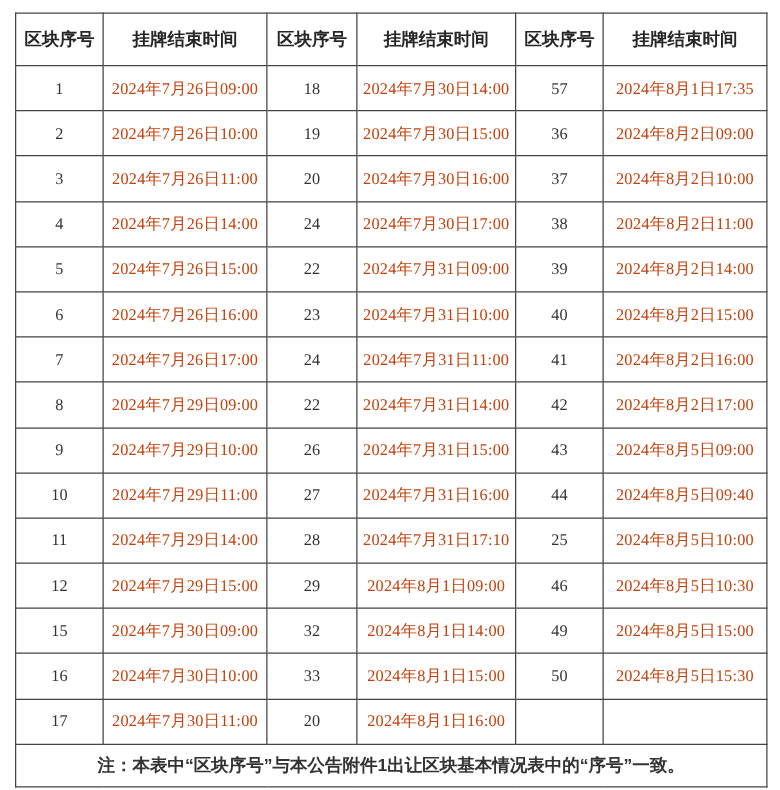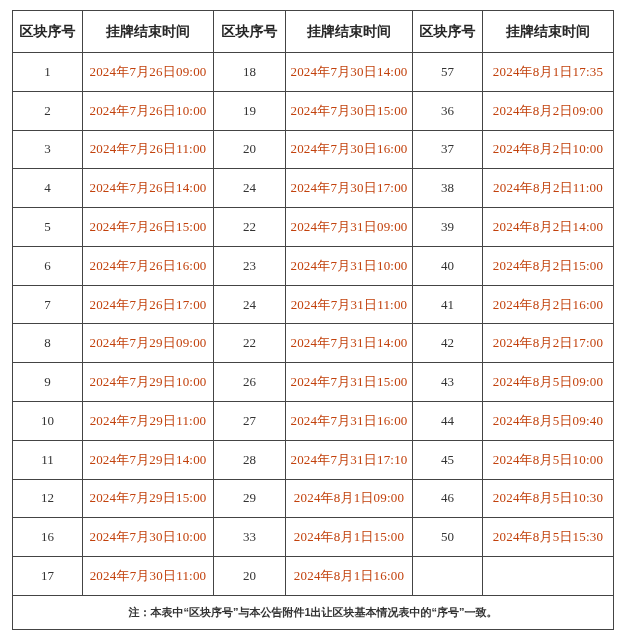--- a/index.html
+++ b/index.html
@@ -52,21 +52,21 @@
     font-size: 13px;
     color: #c2410c;
     letter-spacing: 0.2px;
   }
   td.note-cell {
     height: 33px;
     text-align: left;
     padding-left: 9px;
     font-family: "Liberation Sans", "DejaVu Sans", sans-serif;
     font-weight: bold;
-    font-size: 11px;
+    font-size: 14px;
     color: #333333;
     white-space: nowrap;
   }
 </style>
 </head>
 <body>
 
 <div class="sheet">
   <table class="block-table">
     <colgroup>
@@ -167,30 +167,38 @@
           <td class="no-cell">27</td>
           <td class="time-cell">2024年7月31日16:00</td>
           <td class="no-cell">44</td>
           <td class="time-cell">2024年8月5日09:40</td>
         </tr>
         <tr>
           <td class="no-cell">11</td>
           <td class="time-cell">2024年7月29日14:00</td>
           <td class="no-cell">28</td>
           <td class="time-cell">2024年7月31日17:10</td>
-          <td class="no-cell">45</td>
+          <td class="no-cell">25</td>
           <td class="time-cell">2024年8月5日10:00</td>
         </tr>
         <tr>
           <td class="no-cell">12</td>
           <td class="time-cell">2024年7月29日15:00</td>
           <td class="no-cell">29</td>
           <td class="time-cell">2024年8月1日09:00</td>
           <td class="no-cell">46</td>
           <td class="time-cell">2024年8月5日10:30</td>
+        </tr>
+        <tr>
+          <td class="no-cell">15</td>
+          <td class="time-cell">2024年7月30日09:00</td>
+          <td class="no-cell">32</td>
+          <td class="time-cell">2024年8月1日14:00</td>
+          <td class="no-cell">49</td>
+          <td class="time-cell">2024年8月5日15:00</td>
         </tr>
         <tr>
           <td class="no-cell">16</td>
           <td class="time-cell">2024年7月30日10:00</td>
           <td class="no-cell">33</td>
           <td class="time-cell">2024年8月1日15:00</td>
           <td class="no-cell">50</td>
           <td class="time-cell">2024年8月5日15:30</td>
         </tr>
         <tr>

